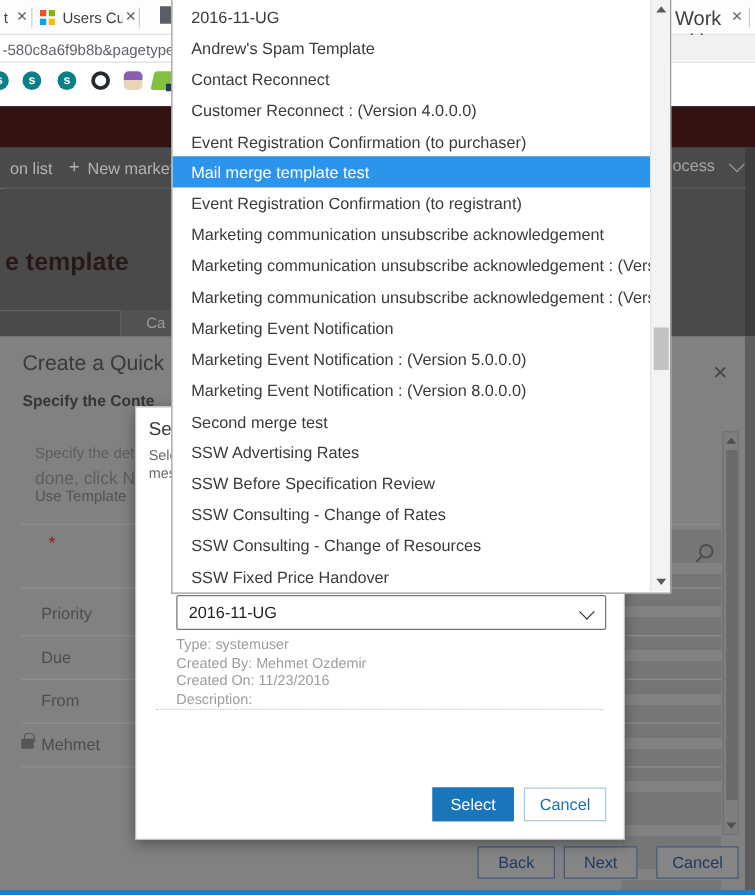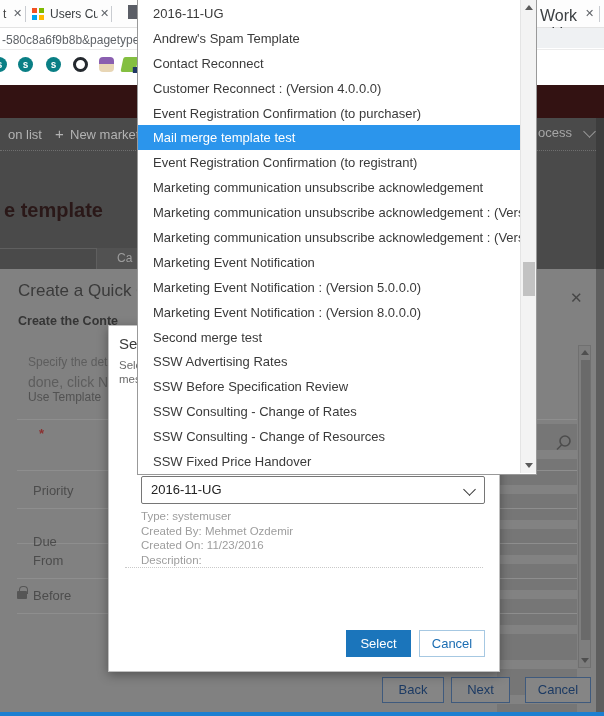--- a/index.html
+++ b/index.html
@@ -155,37 +155,37 @@
   <div class="abs cmd-dotted"></div>
   <div class="abs page-heading">e template</div>
   <div class="abs bg-tab-line"></div>
   <div class="abs bg-tab-frag">Ca</div>
   <div class="abs dim-right-strip-top"></div>
 
   <div class="abs qc-dialog">
     <div class="abs qc-right-strip"></div>
     <div class="abs qc-title">Create a Quick Campa</div>
     <div class="abs qc-close">✕</div>
-    <div class="abs qc-section">Create the Conte</div>
+    <div class="abs qc-section">Specify the Conte</div>
     <div class="abs qc-desc1">Specify the det</div>
     <div class="abs qc-desc2">done, click Nex</div>
     <div class="abs qc-usetpl">Use Template</div>
     <div class="abs qc-line" style="top:150px;"></div>
     <div class="abs qc-asterisk">*</div>
     <div class="abs qc-bands"></div>
     <div class="abs qc-line" style="top:201px;"></div>
     <div class="abs qc-line" style="top:239px;"></div>
     <div class="abs qc-line" style="top:274px;"></div>
     <div class="abs qc-line" style="top:309px;"></div>
     <div class="abs qc-line" style="top:344px;"></div>
     <div class="abs qc-label" style="top:214px;">Priority</div>
-    <div class="abs qc-label" style="top:249px;margin-top:16px;">Due</div>
+    <div class="abs qc-label" style="top:249px;">Due</div>
     <div class="abs qc-label" style="top:284px;">From</div>
     <div class="abs lock"></div>
-    <div class="abs qc-label" style="top:319px; left:33px;">Before</div>
+    <div class="abs qc-label" style="top:319px; left:33px;">Mehmet</div>
     <svg class="abs qc-mag" width="19" height="19" viewBox="0 0 19 19">
       <circle cx="11" cy="8" r="5" fill="none" stroke="#4d4d4d" stroke-width="1.6"></circle>
       <line x1="7.5" y1="12" x2="3" y2="16.5" stroke="#4d4d4d" stroke-width="1.6"></line>
     </svg>
     <div class="abs qc-scroll">
       <div class="tri-up"></div>
       <div class="abs qc-thumb"></div>
       <div class="tri-down"></div>
     </div>
     <div class="abs qc-btn qc-back">Back</div>

